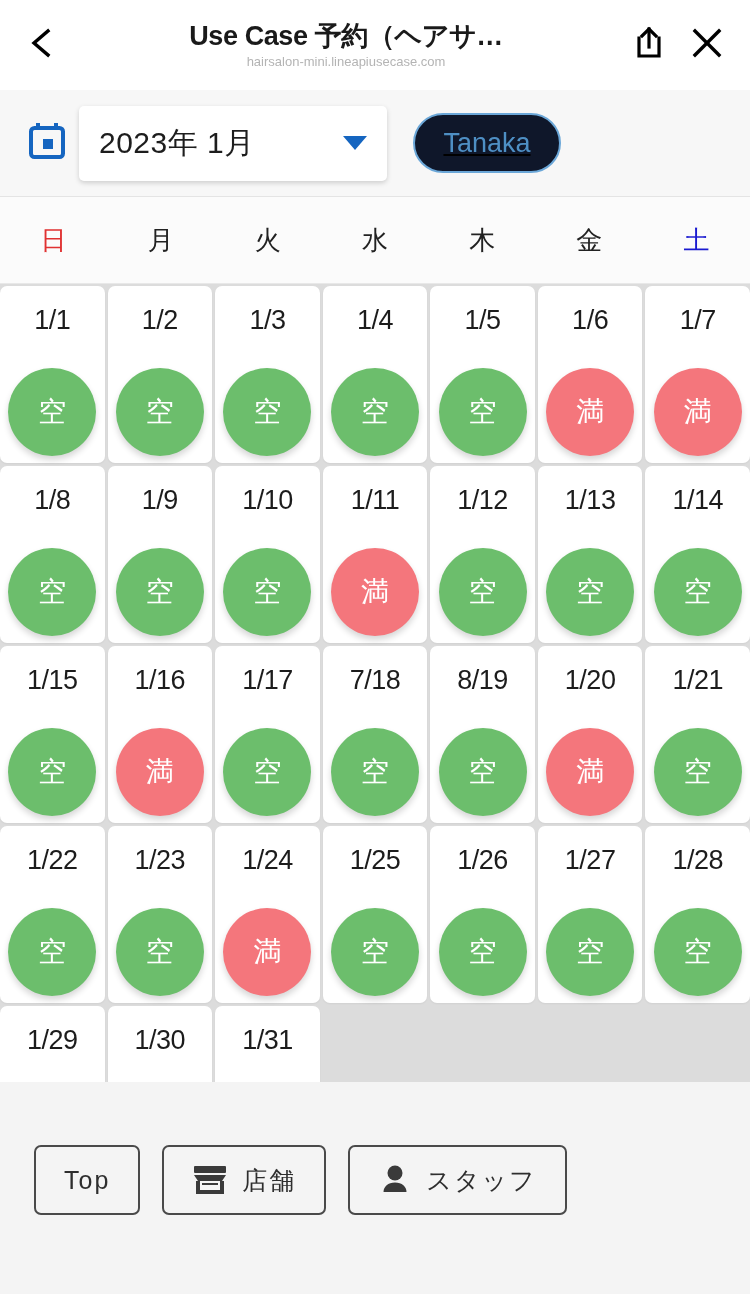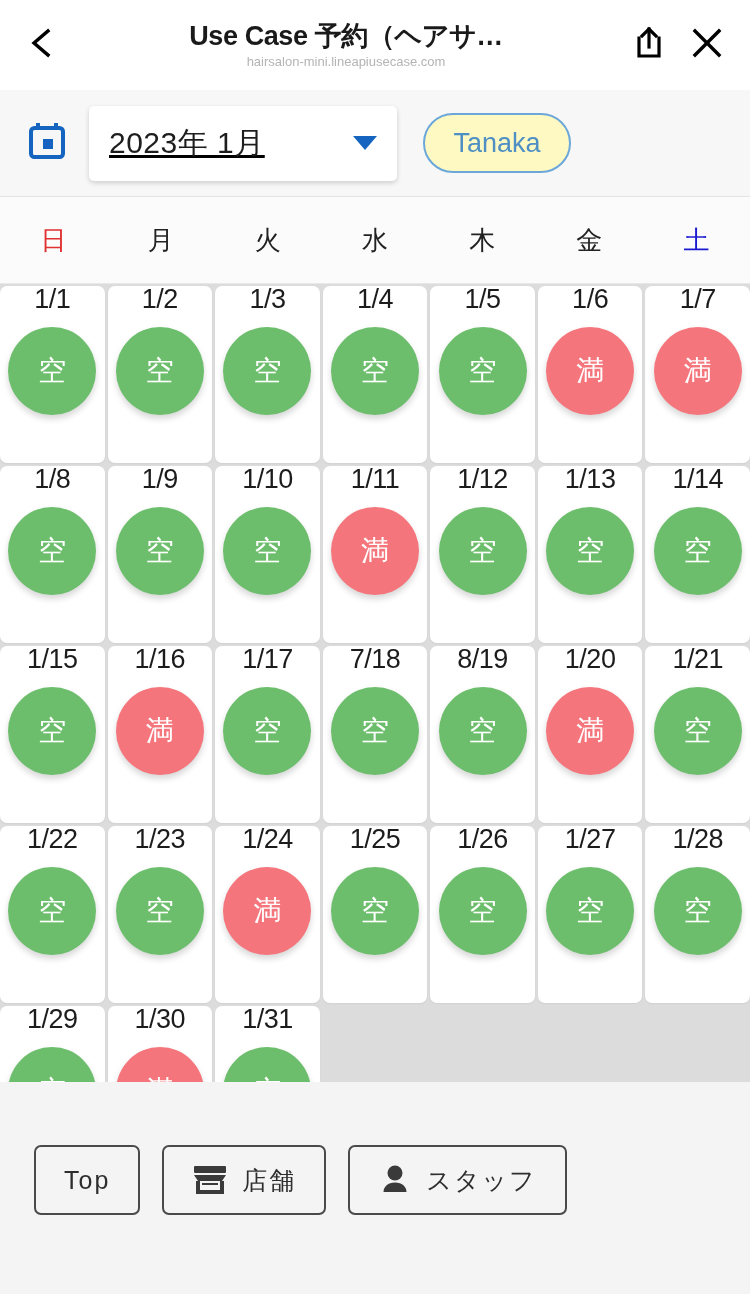--- a/index.html
+++ b/index.html
@@ -77,31 +77,30 @@
   .cal-icon-wrap {
     width: 46px;
     height: 46px;
     display: flex;
     align-items: center;
     justify-content: center;
     flex: 0 0 46px;
     cursor: pointer;
   }
   .month-select {
-    margin-left: 19px;
+    margin-left: 9px;
     width: 308px;
     height: 75px;
     background: #ffffff;
     border-radius: 5px;
     box-shadow: 0 2px 5px rgba(0,0,0,0.17);
     display: flex;
     align-items: center;
     padding: 0 20px;
     cursor: pointer;
-    text-decoration: underline;
   }
   .month-label {
     flex: 1 1 auto;
     font-size: 30px;
     color: #1d1d1d;
     letter-spacing: 0.5px;
   }
   .caret {
     width: 0; height: 0;
     border-left: 12px solid transparent;
@@ -113,22 +112,23 @@
   .staff-pill {
     margin-left: 26px;
     min-width: 148px;
     height: 60px;
     border: 2px solid #6ba7d8;
     border-radius: 30px;
     display: flex;
     align-items: center;
     justify-content: center;
     padding: 4px 22px;
-    background: #fef9c3;
-    cursor: pointer;
+    background: #0f172a;
+    cursor: pointer;
+    text-decoration: underline;
   }
   .staff-pill span {
     font-size: 27px;
     color: #4e8fc4;
   }
 
   
   .weekdays {
     flex: 0 0 87px;
     background: #fbfbfb;
@@ -159,23 +159,25 @@
     gap: 3px;
     padding: 2px 0 0 0;
     background: #dcdcdc;
   }
   .cell {
     background: #ffffff;
     border-radius: 7px;
     display: flex;
     flex-direction: column;
     align-items: center;
+    padding-top: 21px;
     position: relative;
     cursor: pointer;
     box-shadow: 0 1px 2px rgba(0,0,0,0.05);
+    gap: 20px;
   }
   .cell.empty {
     background: #dcdcdc;
     border-radius: 0;
     box-shadow: none;
     cursor: default;
   }
   .cell-date {
     font-size: 27px;
     color: #1c1c1c;

